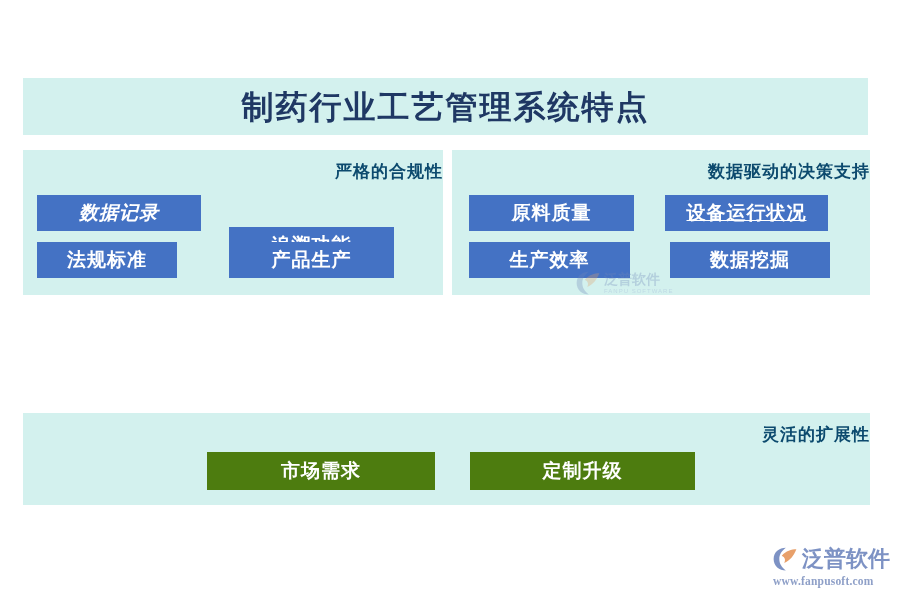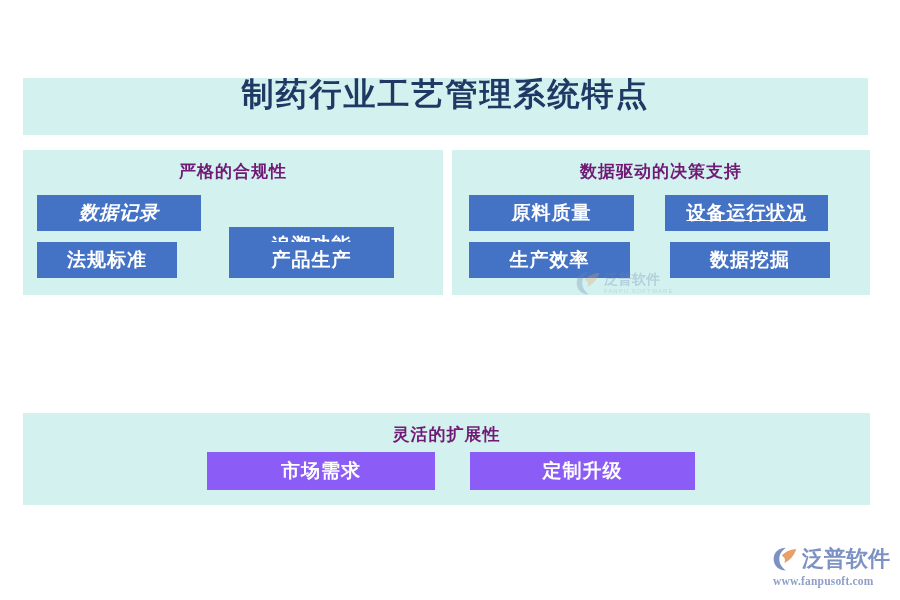--- a/index.html
+++ b/index.html
@@ -25,62 +25,62 @@
 
   
   .title-banner {
     position: absolute;
     left: 23px;
     top: 78px;
     width: 845px;
     height: 57px;
     background: #d3f1ee;
     display: flex;
-    align-items: flex-start;
+    align-items: center;
     justify-content: center;
   }
   .title-text {
     font-size: 32px;
     font-weight: bold;
     color: #1f3864;
     letter-spacing: 2px;
     line-height: 1;
   }
 
   
   .panel {
     position: absolute;
     background: #d3f1ee;
   }
   .panel-heading {
     position: absolute;
     left: 0;
     top: 10px;
     width: 100%;
-    text-align: center;
+    text-align: right;
     font-size: 17px;
     font-weight: bold;
-    color: #701a75;
+    color: #0c4a6e;
     letter-spacing: 1px;
   }
 
   
   .box {
     position: absolute;
     display: flex;
     align-items: center;
     justify-content: center;
     color: #ffffff;
     font-weight: bold;
     font-size: 19px;
     letter-spacing: 1px;
     box-sizing: border-box;
   }
   .box-blue { background: #4472c4; }
-  .box-teal { background: #8b5cf6; }
+  .box-teal { background: #4d7c0f; }
 
   
   #panel-compliance {
     left: 23px;  top: 150px;  width: 420px;  height: 145px;
   }
   #panel-decision {
     left: 452px; top: 150px;  width: 418px;  height: 145px;
   }
   #panel-integration {
     left: 23px;  top: 312px;  width: 847px;  height: 93px;

